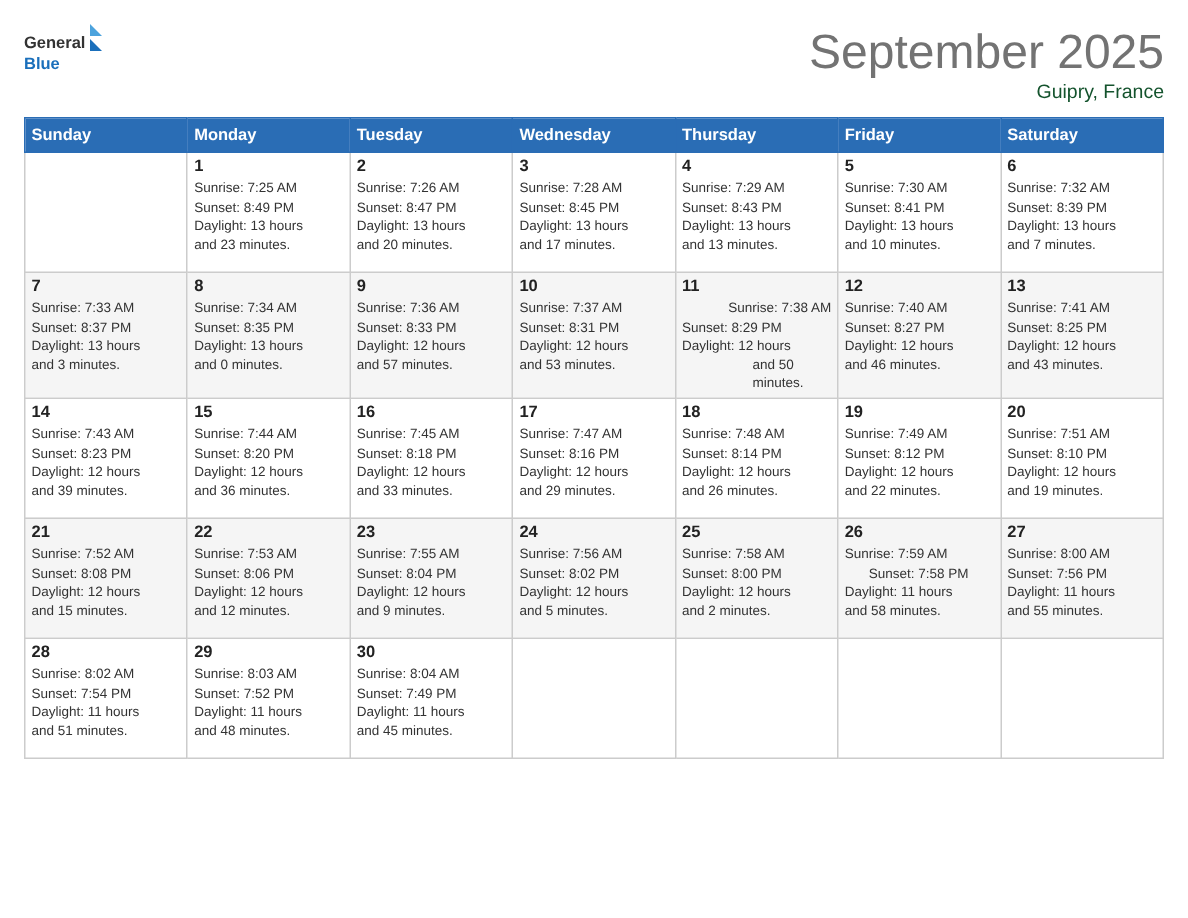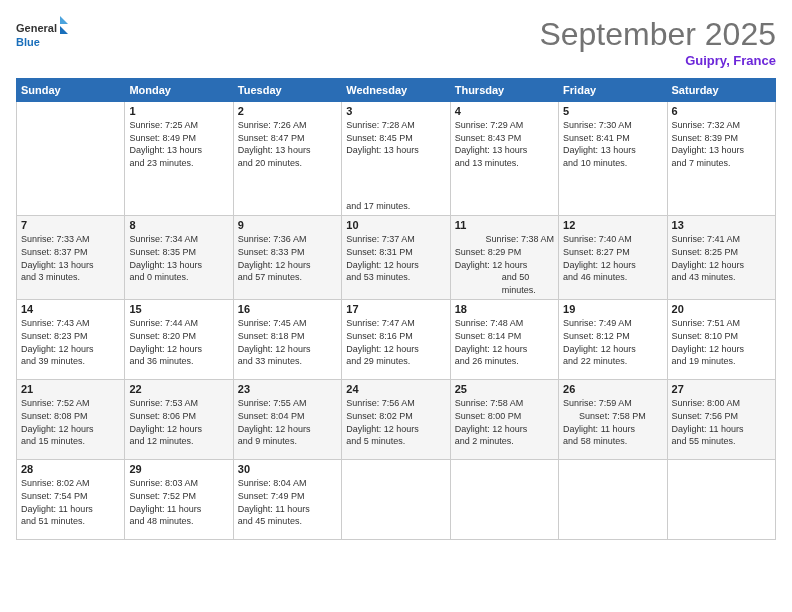--- a/index.html
+++ b/index.html
@@ -30,22 +30,21 @@
     .title-block {
       text-align: right;
     }
     .month-title {
       font-size: 32px;
       font-weight: normal;
       color: #737373;
     }
     .location {
       font-size: 13px;
-      color: #6d28d9;
-      font-weight: bold;
+      color: #14532d;
     }
     .calendar {
       width: 100%;
       border-collapse: collapse;
       font-size: 10px;
     }
     .calendar th {
       background-color: #2a6db5;
       color: #fff;
       padding: 5px 4px;
@@ -133,21 +132,21 @@
               <span style="display: block;">Daylight: 13 hours</span>
               <span style="display: block;">and 20 minutes.</span>
             </div>
           </td>
           <td>
             <span class="day-num">3</span>
             <div class="day-info">
               <span style="display: block;">Sunrise: 7:28 AM</span>
               <span style="display: block;">Sunset: 8:45 PM</span>
               <span style="display: block;">Daylight: 13 hours</span>
-              <span style="display: block; margin-top: 43px;">and 17 minutes.</span>
+              <span style="display: block;">and 17 minutes.</span>
             </div>
           </td>
           <td>
             <span class="day-num">4</span>
             <div class="day-info">
               <span style="display: block;">Sunrise: 7:29 AM</span>
               <span style="display: block;">Sunset: 8:43 PM</span>
               <span style="display: block;">Daylight: 13 hours</span>
               <span style="display: block;">and 13 minutes.</span>
             </div>

